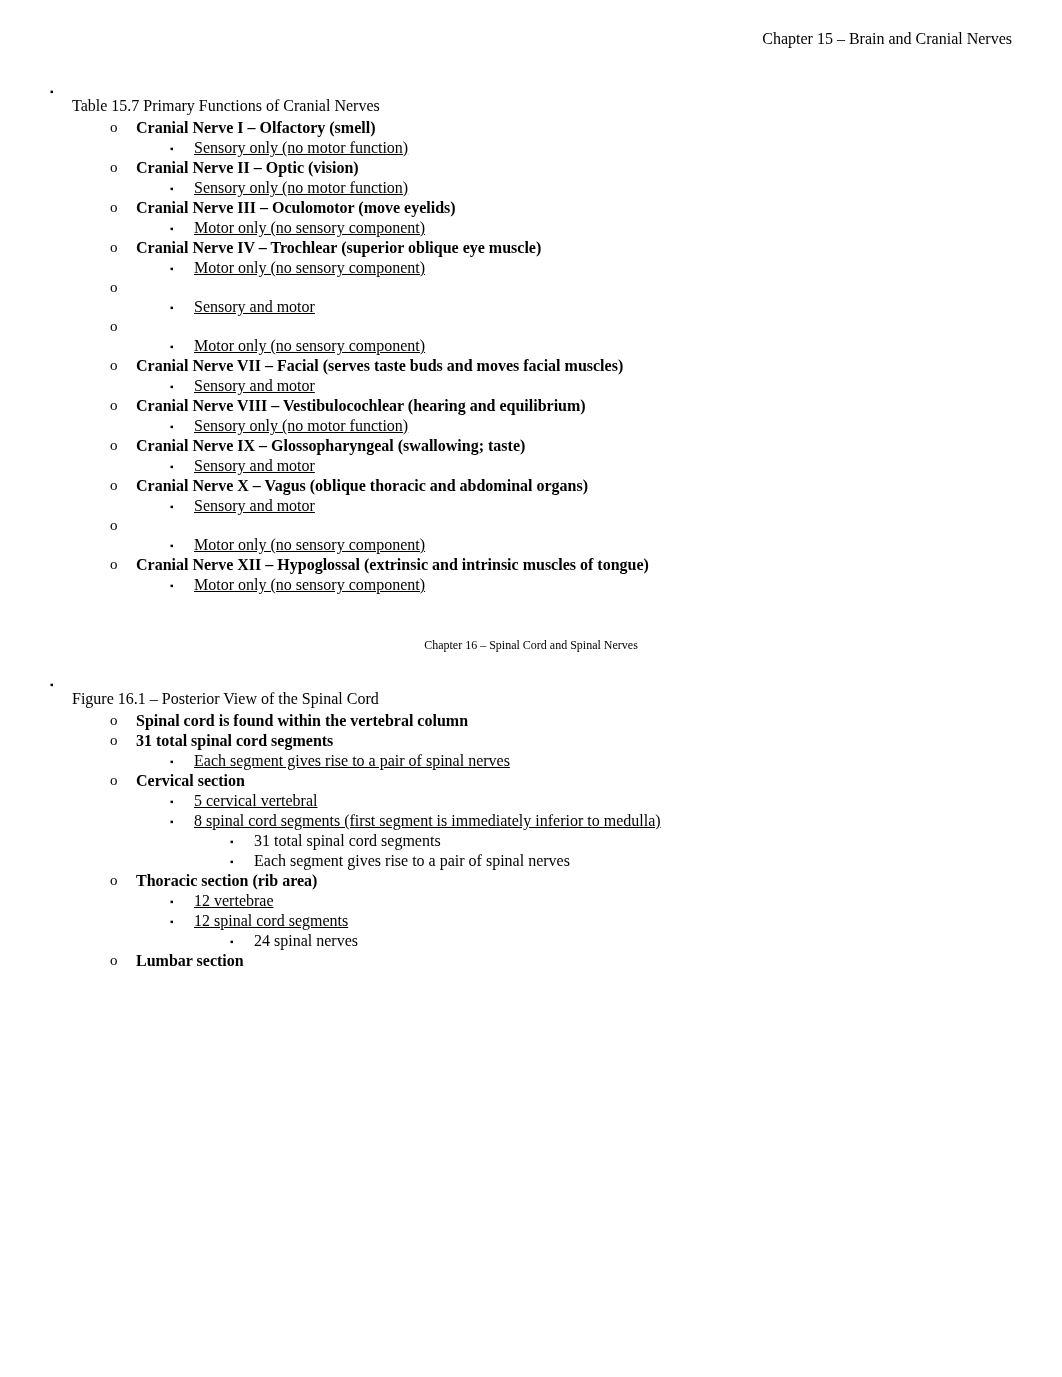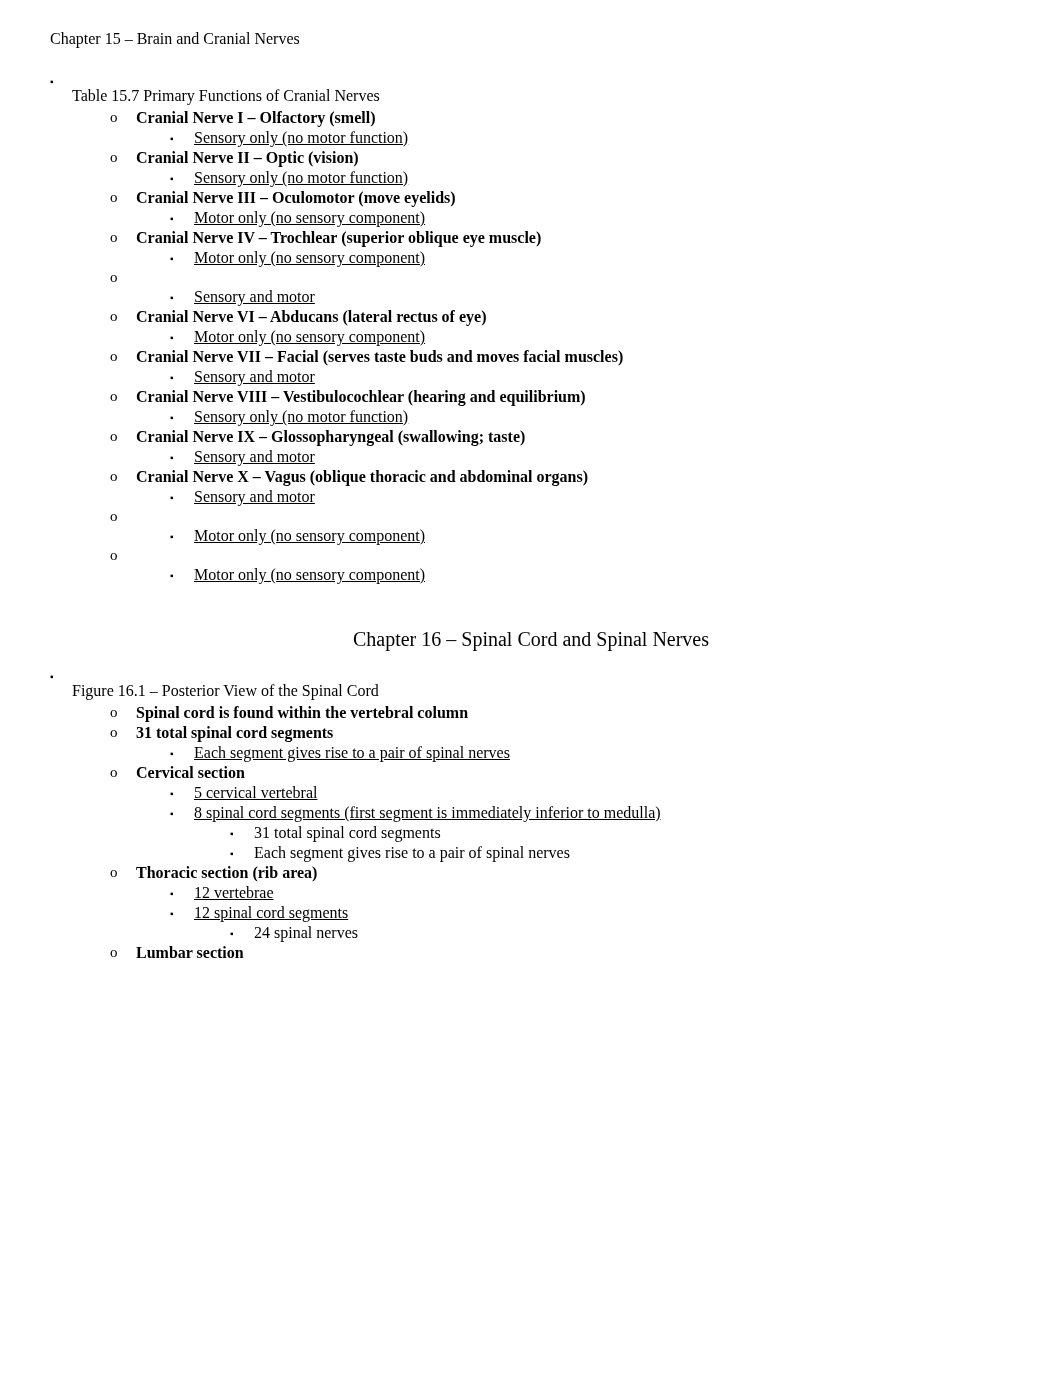--- a/index.html
+++ b/index.html
@@ -10,28 +10,28 @@
     body {
       background: #ffffff;
       font-family: "Times New Roman", Times, serif;
       font-size: 16px;
       color: #000000;
       width: 1062px;
       min-height: 1377px;
       padding: 30px 50px 30px 50px;
     }
     .page-header {
-      text-align: left;
-      margin-bottom: 24px;
+      text-align: right;
+      margin-bottom: 34px;
       font-size: 16px;
     }
     .chapter-header {
       text-align: center;
-      margin: 24px 0 16px 0;
-      font-size: 20px;
+      margin: 24px 0 22px 0;
+      font-size: 12px;
     }
     .top-level-item {
       display: flex;
       align-items: flex-start;
       margin-bottom: 4px;
     }
     .bullet-square {
       font-size: 10px;
       margin-right: 8px;
       margin-top: 4px;
@@ -139,21 +139,20 @@
     </div>
     <div class="level-o">
       <span class="level-o-bullet">o</span>
     </div>
     <div class="level-sub">
       <span class="level-sub-bullet">▪</span>
       <span class="level-sub-text">Sensory and motor</span>
     </div>
     <div class="level-o">
       <span class="level-o-bullet">o</span>
-      <span class="level-o-text">Cranial Nerve VI – Abducans (lateral rectus of eye)</span>
     </div>
     <div class="level-sub">
       <span class="level-sub-bullet">▪</span>
       <span class="level-sub-text">Motor only (no sensory component)</span>
     </div>
     <div class="level-o">
       <span class="level-o-bullet">o</span>
       <span class="level-o-text">Cranial Nerve VII – Facial (serves taste buds and moves facial muscles)</span>
     </div>
     <div class="level-sub">
@@ -186,20 +185,21 @@
     </div>
     <div class="level-o">
       <span class="level-o-bullet">o</span>
     </div>
     <div class="level-sub">
       <span class="level-sub-bullet">▪</span>
       <span class="level-sub-text">Motor only (no sensory component)</span>
     </div>
     <div class="level-o">
       <span class="level-o-bullet">o</span>
+      <span class="level-o-text">Cranial Nerve XII – Hypoglossal (extrinsic and intrinsic muscles of tongue)</span>
     </div>
     <div class="level-sub">
       <span class="level-sub-bullet">▪</span>
       <span class="level-sub-text">Motor only (no sensory component)</span>
     </div>
     <div class="spacer"></div>
     <div class="chapter-header">Chapter 16 – Spinal Cord and Spinal Nerves</div>
     <div class="top-level-item">
       <span class="bullet-square">▪</span>
       <span class="top-level-text">Figure 16.1 – Posterior View of the Spinal Cord</span>

